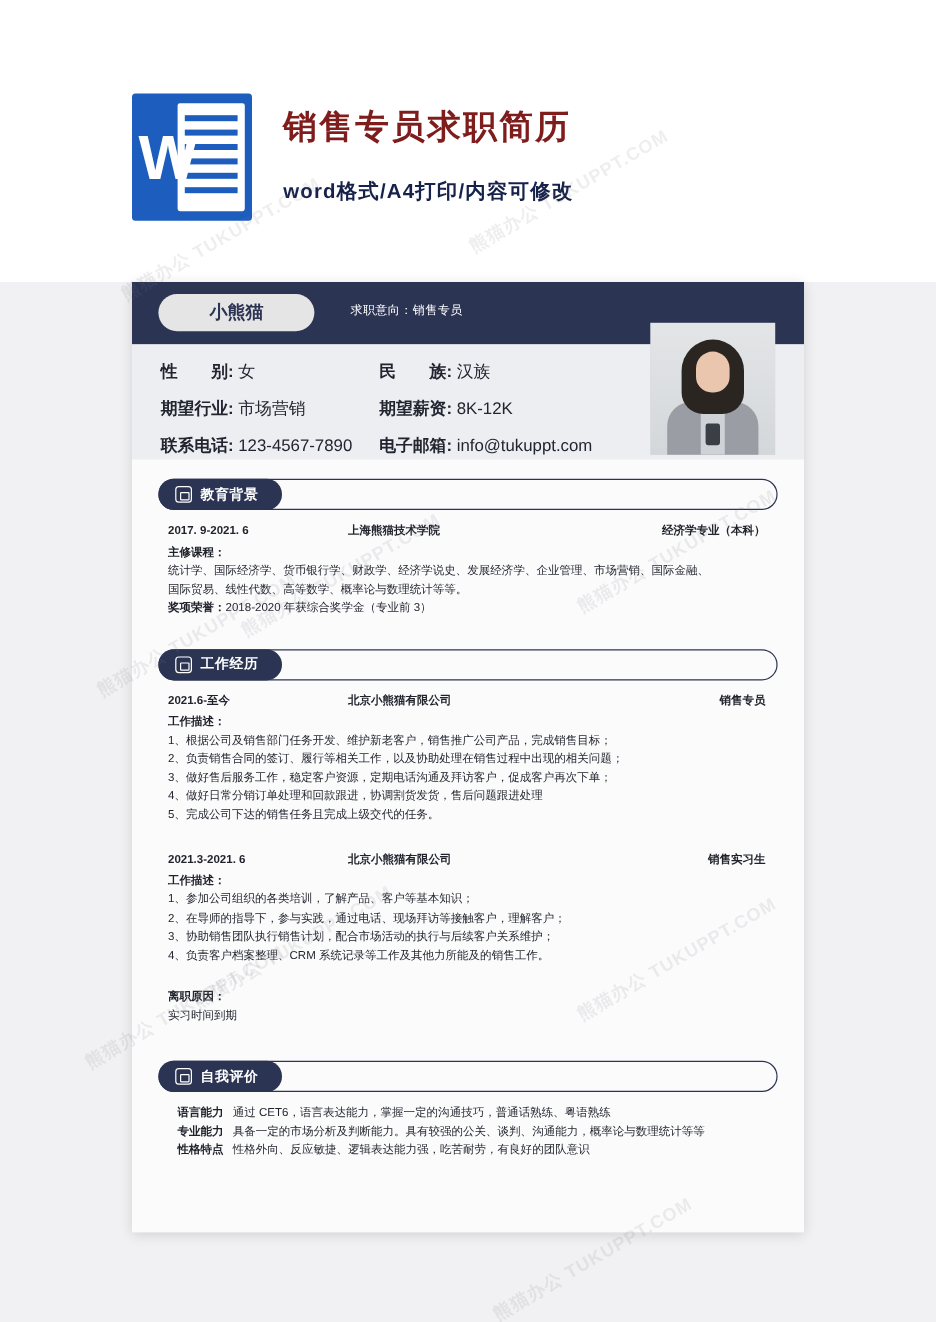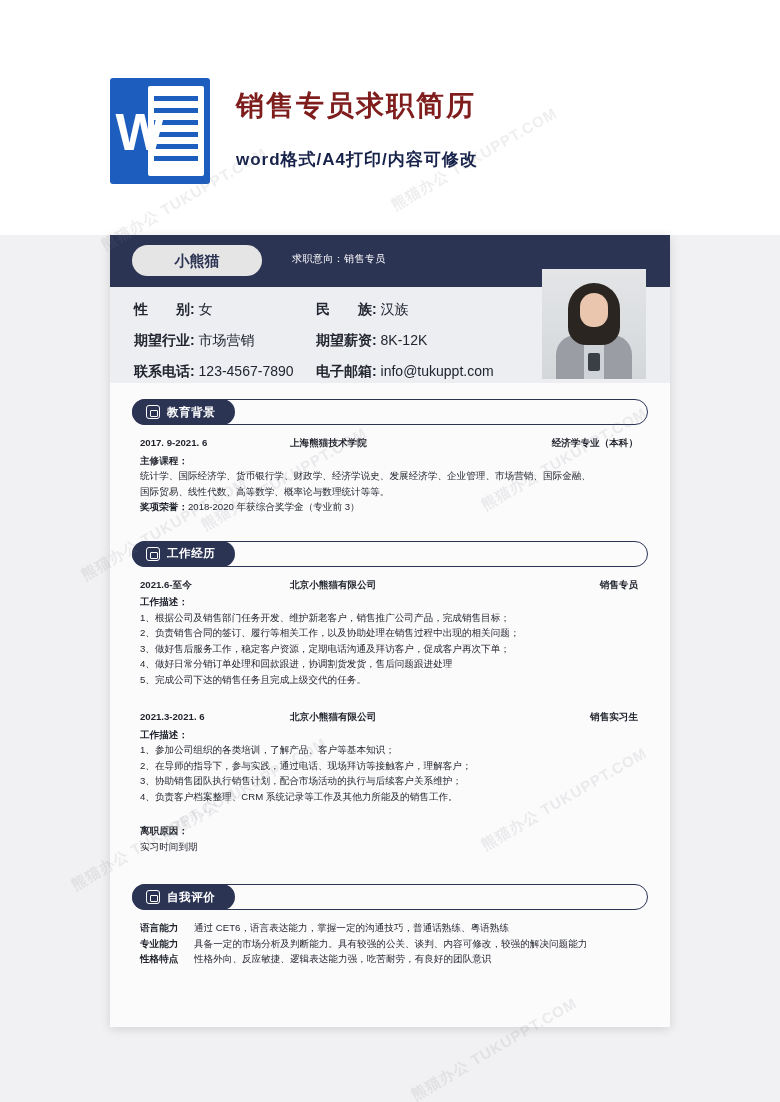--- a/index.html
+++ b/index.html
@@ -209,21 +209,21 @@
     margin-bottom: 2px;
   }
   .row3 .c1 { width: 150px; }
   .row3 .c2 { width: 230px; }
   .row3 .c3 { flex: 1; text-align: right; padding-right: 4px; }
   .bold { font-weight: bold; }
   .p { margin: 0; }
   .mt6 { margin-top: 19px; }
   .mt14 { margin-top: 14px; }
 
-  .eval-line { display: flex; }
+  .eval-line { display: flex; text-align: center; }
   .eval-line .k { font-weight: bold; width: 54px; flex: 0 0 auto; }
   .eval-line .v { font-weight: normal; }
 
   
   .wm {
     position: absolute;
     color: rgba(120,120,130,0.13);
     font-size: 15px;
     font-weight: bold;
     letter-spacing: 1px;
@@ -376,21 +376,21 @@
           <span class="lbl">自我评价</span>
         </div>
       </div>
       <div class="sec-body">
         <div class="eval-line">
           <span class="k">语言能力</span>
           <span class="v">通过 CET6，语言表达能力，掌握一定的沟通技巧，普通话熟练、粤语熟练</span>
         </div>
         <div class="eval-line">
           <span class="k">专业能力</span>
-          <span class="v">具备一定的市场分析及判断能力。具有较强的公关、谈判、内容可修改，较强的解决问题能力</span>
+          <span class="v">具备一定的市场分析及判断能力。具有较强的公关、谈判、沟通能力，概率论与数理统计等等</span>
         </div>
         <div class="eval-line">
           <span class="k">性格特点</span>
           <span class="v">性格外向、反应敏捷、逻辑表达能力强，吃苦耐劳，有良好的团队意识</span>
         </div>
       </div>
     </div>
 
   </div>
 

